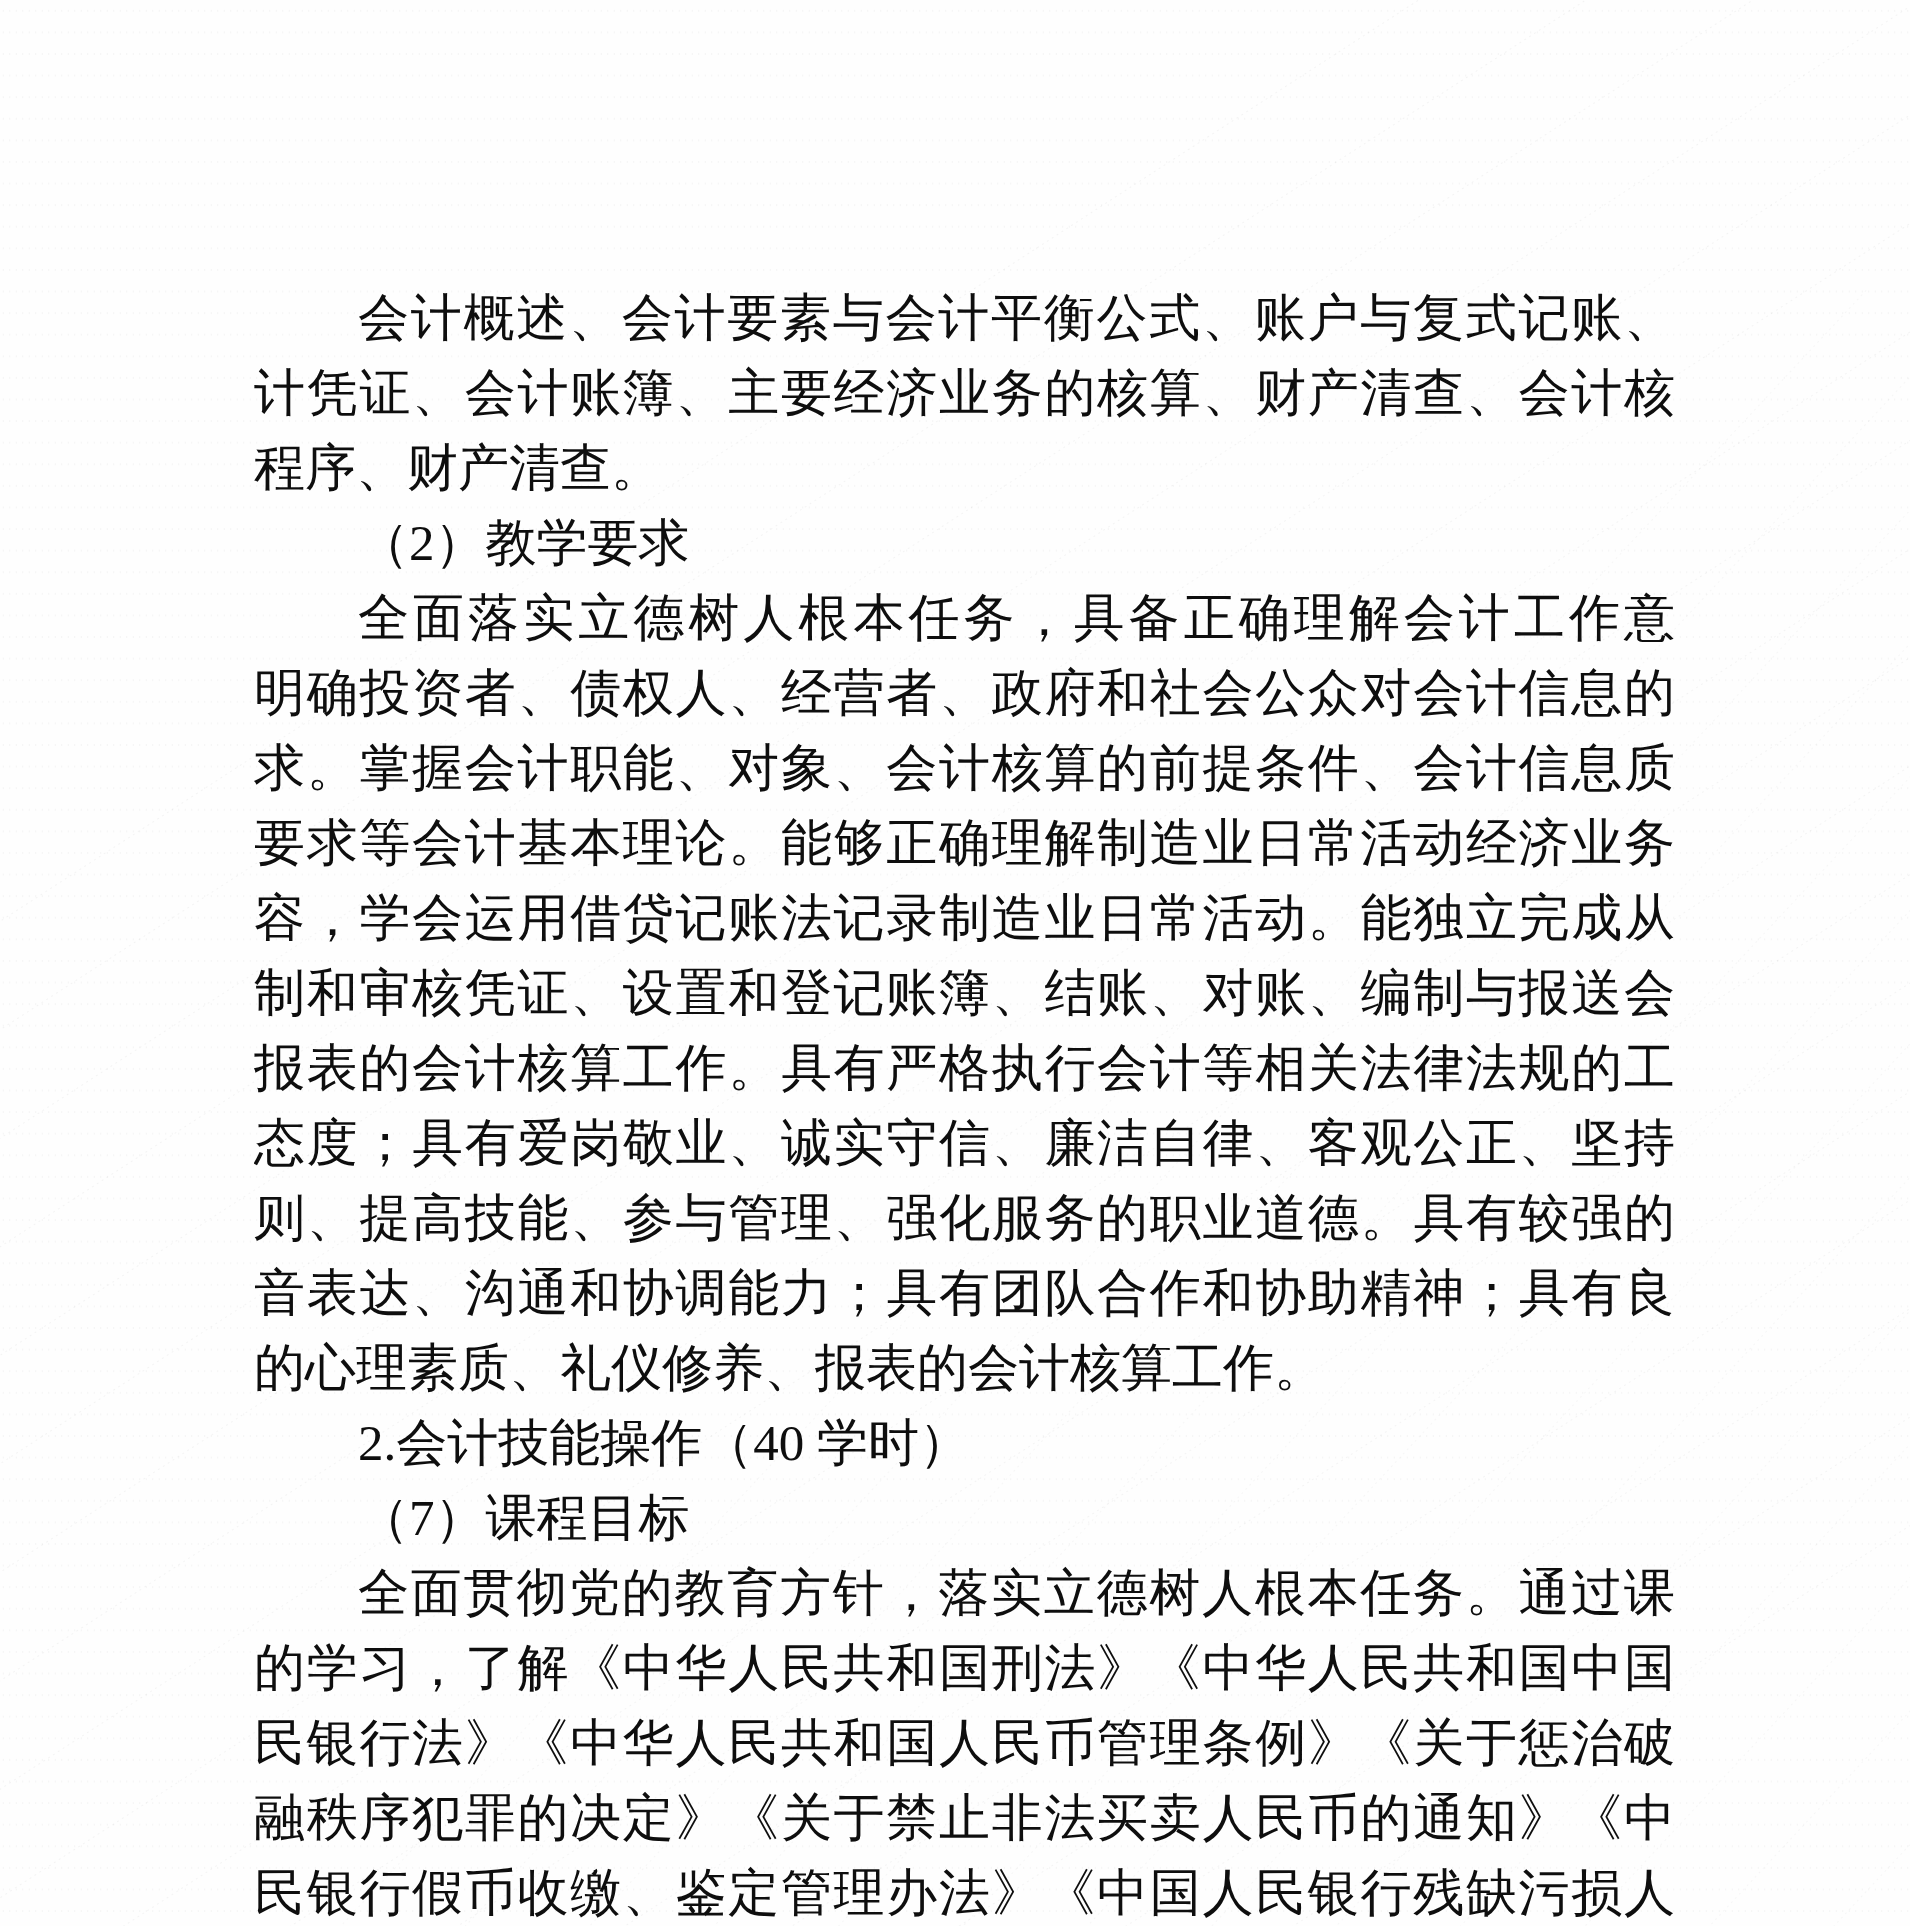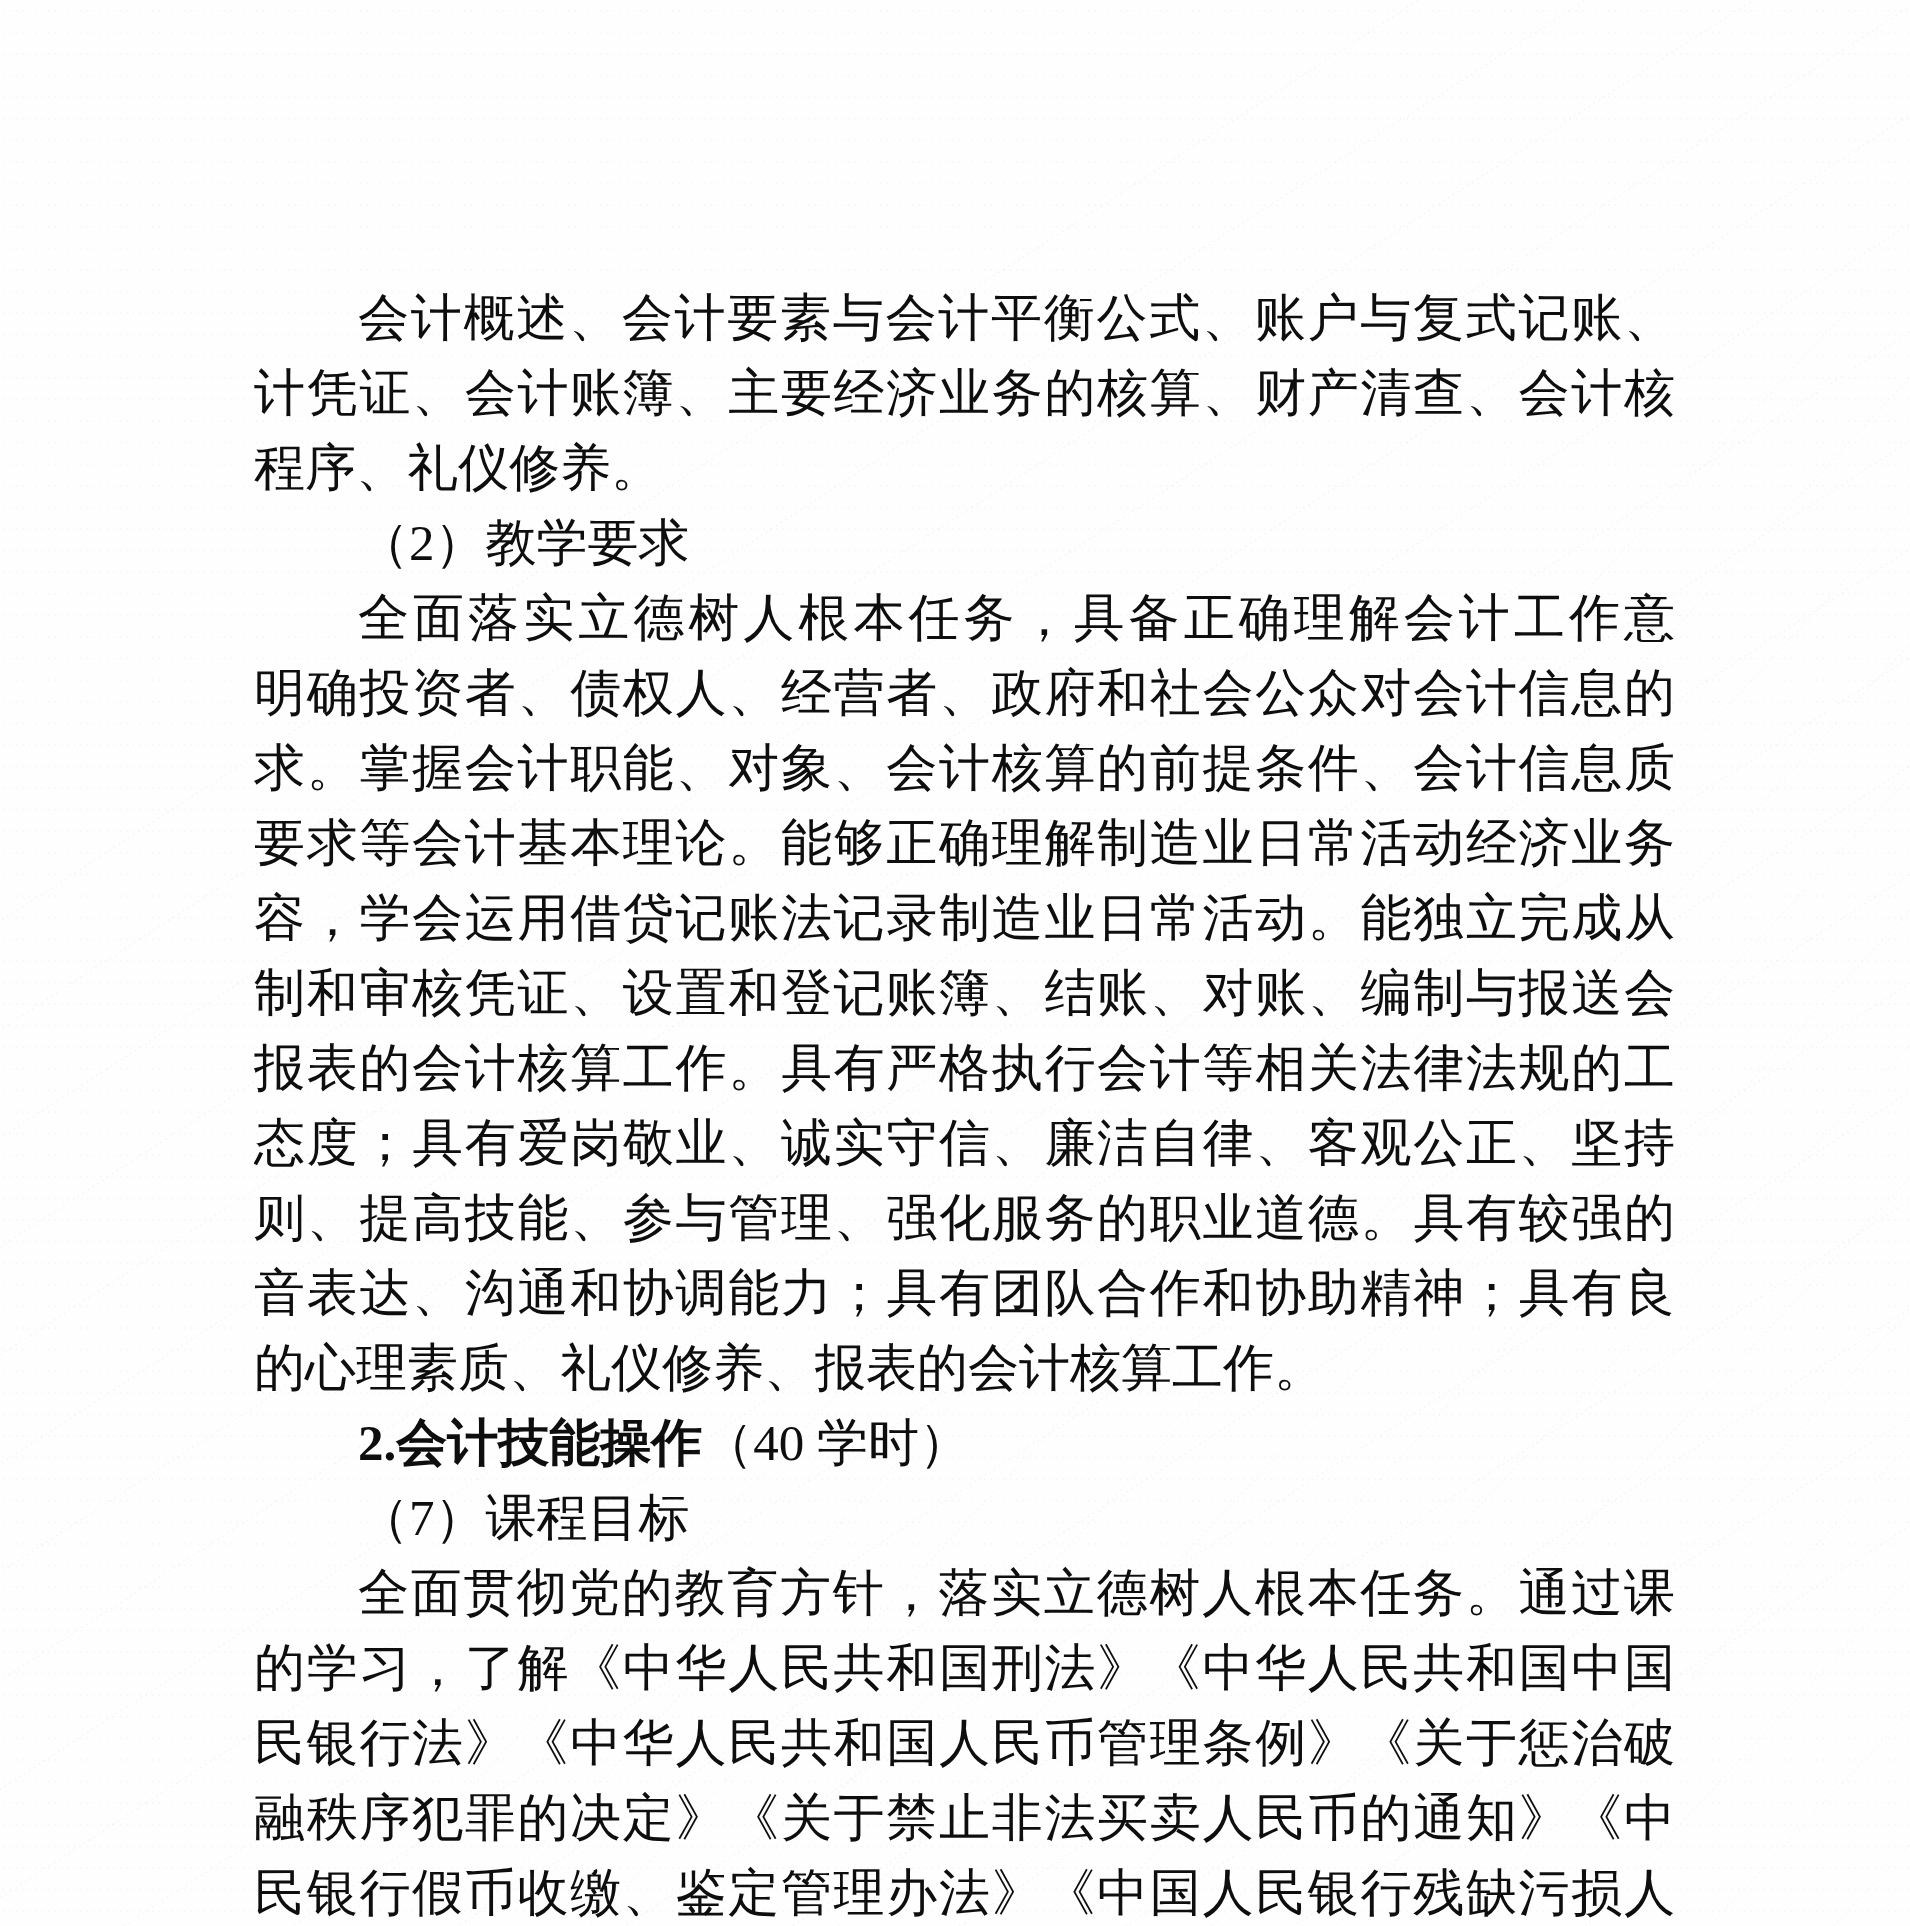--- a/index.html
+++ b/index.html
@@ -59,35 +59,35 @@
   }
   .line.fill {
     text-align: justify;
     text-align-last: justify;
     text-justify: inter-character;
   }
   .line.indent {
     padding-left: 104px;
   }
   .line .bold {
-    font-weight: bold;
+    font-weight: normal;
   }
 </style>
 </head>
 <body>
 
 <div class="page">
   <div class="wm-rows"></div>
   <div class="wm-diag d1"></div>
   <div class="wm-diag d2"></div>
 
   <div class="text-block">
     <div class="line indent fill">会计概述、会计要素与会计平衡公式、账户与复式记账、会</div>
     <div class="line fill">计凭证、会计账簿、主要经济业务的核算、财产清查、会计核算</div>
-    <div class="line">程序、礼仪修养。</div>
+    <div class="line">程序、财产清查。</div>
     <div class="line indent">（2）教学要求</div>
     <div class="line indent fill">全面落实立德树人根本任务，具备正确理解会计工作意义，</div>
     <div class="line fill">明确投资者、债权人、经营者、政府和社会公众对会计信息的需</div>
     <div class="line fill">求。掌握会计职能、对象、会计核算的前提条件、会计信息质量</div>
     <div class="line fill">要求等会计基本理论。能够正确理解制造业日常活动经济业务内</div>
     <div class="line fill">容，学会运用借贷记账法记录制造业日常活动。能独立完成从填</div>
     <div class="line fill">制和审核凭证、设置和登记账簿、结账、对账、编制与报送会计</div>
     <div class="line fill">报表的会计核算工作。具有严格执行会计等相关法律法规的工作</div>
     <div class="line fill">态度；具有爱岗敬业、诚实守信、廉洁自律、客观公正、坚持原</div>
     <div class="line fill">则、提高技能、参与管理、强化服务的职业道德。具有较强的语</div>

